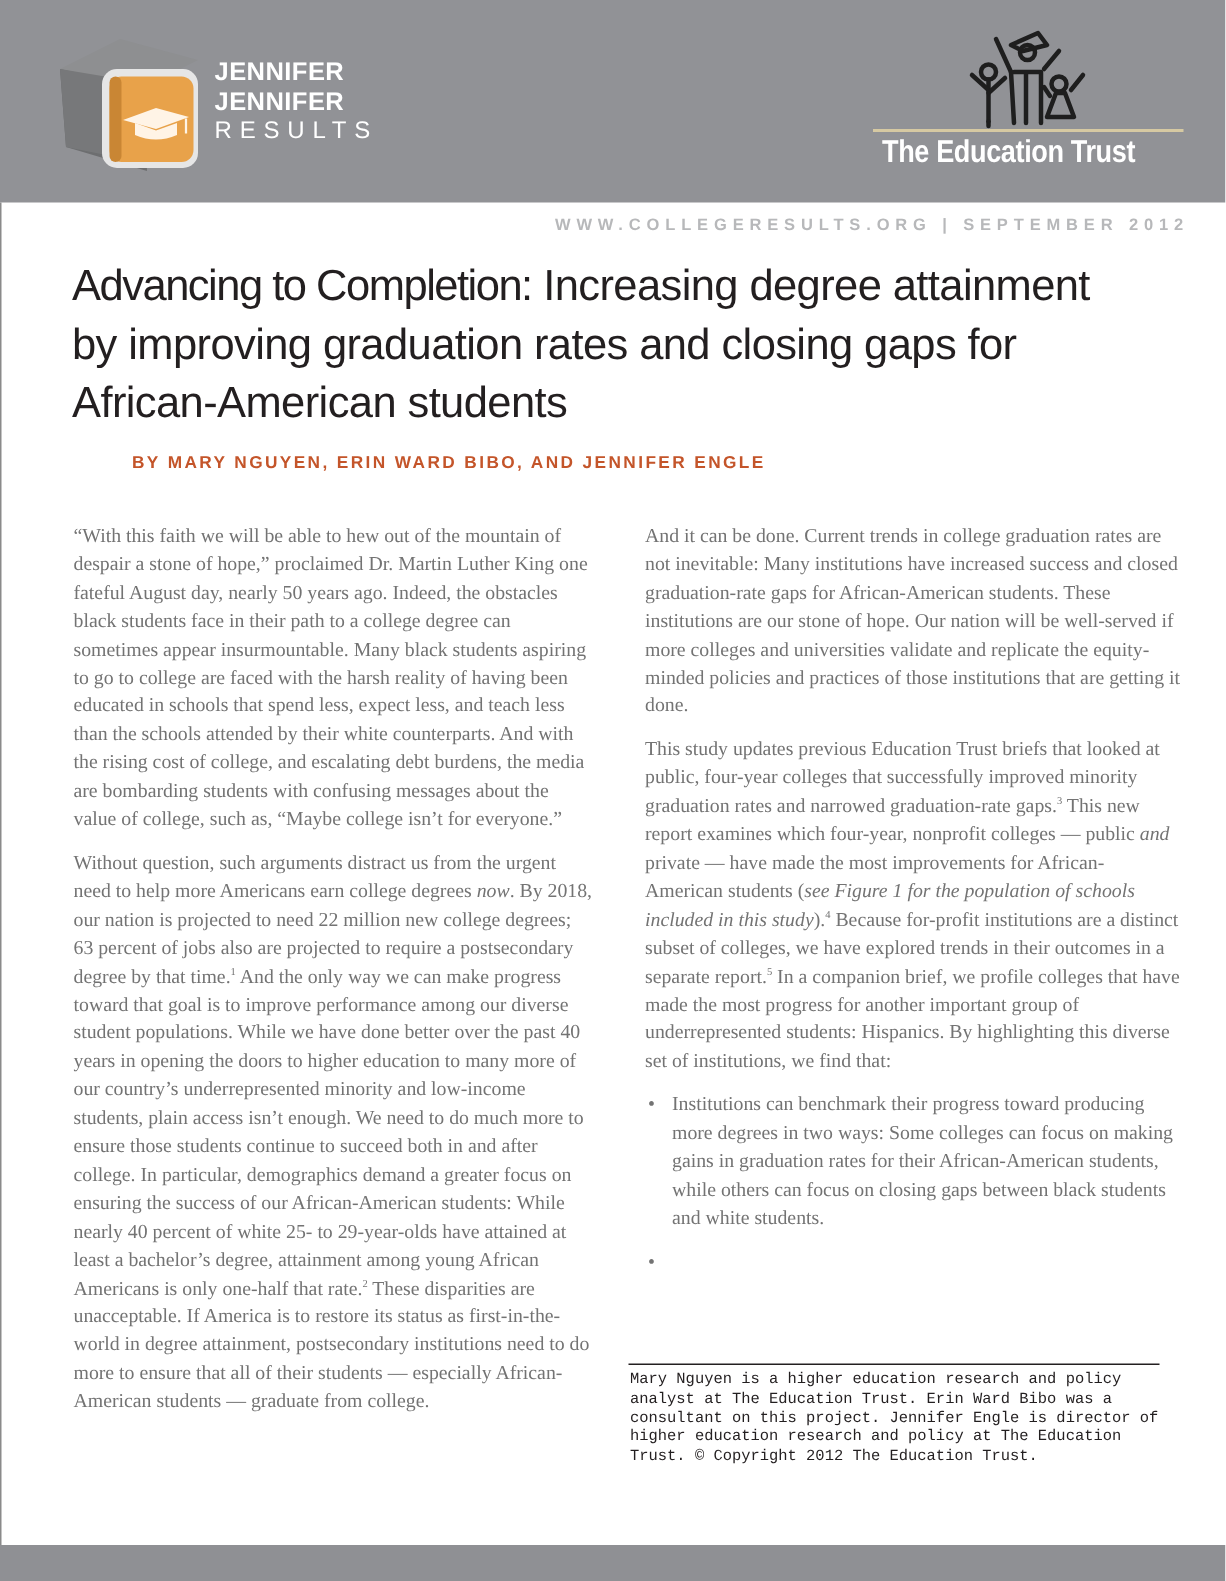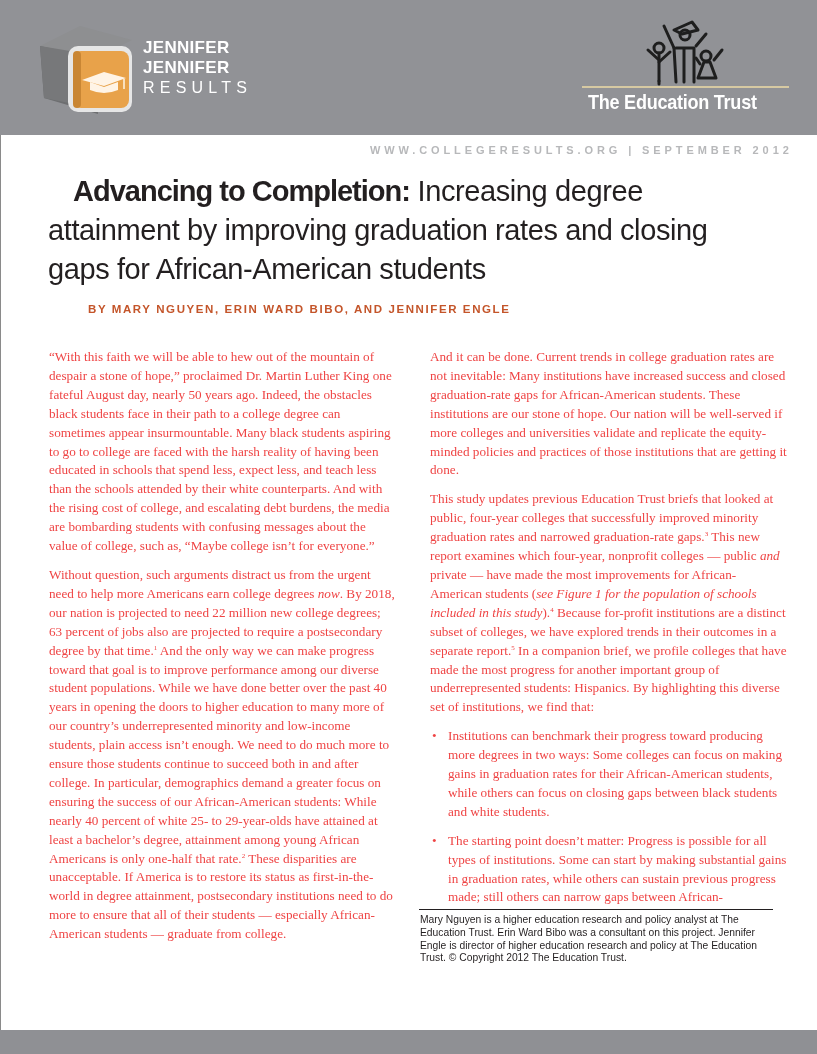--- a/index.html
+++ b/index.html
@@ -40,38 +40,38 @@
   .site-date {
     position: absolute; left: 370px; top: 144px; width: 420px;
     font-family: "Liberation Sans", sans-serif; font-size: 11px; font-weight: bold;
     letter-spacing: 3.9px; color: #b7b8ba; white-space: nowrap;
   }
   .title {
     position: absolute; left: 48px; top: 172px; width: 700px;
     font-family: "Liberation Sans", sans-serif; font-size: 29px; line-height: 39px;
     color: #231f20; letter-spacing: -0.4px;
   }
-  .title .bold { font-weight: bold; letter-spacing: -1px; margin-left: 25px; }
+  .title .bold { font-weight: normal; letter-spacing: -1px; }
   .byline {
     position: absolute; left: 48px; top: 303px;
     font-family: "Liberation Sans", sans-serif; font-weight: bold; font-size: 11.5px;
     letter-spacing: 1.6px; color: #c4552a; white-space: nowrap; padding-left: 40px;
   }
-  .col { position: absolute; font-size: 13.2px; line-height: 18.9px; color: #ef4444; }
+  .col { position: absolute; font-size: 13.2px; line-height: 18.9px; color: #737373; }
   .col p { margin: 0 0 10px 0; text-align: left; }
   .col1 { left: 49px; top: 348px; width: 348px; }
   .col2 { left: 430px; top: 348px; width: 357px; }
   sup { font-size: 7px; line-height: 0; vertical-align: 5px; }
   .bullets { list-style: none; margin: 0; padding: 0; }
   .bullets li { position: relative; padding-left: 18px; margin-bottom: 10px; }
   .bullets li .dot { position: absolute; left: 2px; top: 0; }
   .bio-rule { position: absolute; left: 419px; top: 909px; width: 354px; height: 1px; background: #231f20; }
   .bio {
     position: absolute; left: 420px; top: 914px; width: 360px;
-    font-family: Liberation Sans, sans-serif; font-size: 10.3px; line-height: 12.8px; color: #231f20;
+    font-family: Liberation Mono, monospace; font-size: 10.3px; line-height: 12.8px; color: #231f20;
   }
 </style>
 </head>
 <body>
 
 <div class="header-band"></div>
 <div class="left-edge"></div>
 
 <svg class="cro-logo" viewBox="0 0 100 96">
 
@@ -125,20 +125,20 @@
 <div class="col col1">
   <p>“With this faith we will be able to hew out of the mountain of despair a stone of hope,” proclaimed Dr. Martin Luther King one fateful August day, nearly 50 years ago. Indeed, the obstacles black students face in their path to a college degree can sometimes appear insurmountable. Many black students aspiring to go to college are faced with the harsh reality of having been educated in schools that spend less, expect less, and teach less than the schools attended by their white counterparts. And with the rising cost of college, and escalating debt burdens, the media are bombarding students with confusing messages about the value of college, such as, “Maybe college isn’t for everyone.”</p>
   <p><span>Without question, such arguments distract us from the urgent need to help more Americans earn college degrees </span><em>now</em><span>. By 2018, our nation is projected to need 22 million new college degrees; 63 percent of jobs also are projected to require a postsecondary degree by that time.</span><sup>1</sup><span> And the only way we can make progress toward that goal is to improve performance among our diverse student populations. While we have done better over the past 40 years in opening the doors to higher education to many more of our country’s underrepresented minority and low-income students, plain access isn’t enough. We need to do much more to ensure those students continue to succeed both in and after college. In particular, demographics demand a greater focus on ensuring the success of our African-American students: While nearly 40 percent of white 25- to 29-year-olds have attained at least a bachelor’s degree, attainment among young African Americans is only one-half that rate.</span><sup>2</sup><span> These disparities are unacceptable. If America is to restore its status as first-in-the-world in degree attainment, postsecondary institutions need to do more to ensure that all of their students — especially African-American students — graduate from college.</span></p>
 </div>
 
 <div class="col col2">
   <p>And it can be done. Current trends in college graduation rates are not inevitable: Many institutions have increased success and closed graduation-rate gaps for African-American students. These institutions are our stone of hope. Our nation will be well-served if more colleges and universities validate and replicate the equity-minded policies and practices of those institutions that are getting it done.</p>
   <p><span>This study updates previous Education Trust briefs that looked at public, four-year colleges that successfully improved minority graduation rates and narrowed graduation-rate gaps.</span><sup>3</sup><span> This new report examines which four-year, nonprofit colleges — public </span><em>and</em><span> private — have made the most improvements for African-American students (</span><em>see Figure 1 for the population of schools included in this study</em><span>).</span><sup>4</sup><span> Because for-profit institutions are a distinct subset of colleges, we have explored trends in their outcomes in a separate report.</span><sup>5</sup><span> In a companion brief, we profile colleges that have made the most progress for another important group of underrepresented students: Hispanics. By highlighting this diverse set of institutions, we find that:</span></p>
   <ul class="bullets">
     <li><span class="dot">•</span><span>Institutions can benchmark their progress toward producing more degrees in two ways: Some colleges can focus on making gains in graduation rates for their African-American students, while others can focus on closing gaps between black students and white students.</span></li>
-    <li><span class="dot">•</span><span>The starting point doesn’t matter: Progress is possible for all types of institutions. Some can start by making substantial gains in graduation rates, while others can sustain previous progress made; still others can narrow gaps between African-</span></li>
+    <li><span class="dot">•</span></li>
   </ul>
 </div>
 
 <div class="bio-rule"></div>
 <div class="bio">Mary Nguyen is a higher education research and policy analyst at The Education Trust. Erin Ward Bibo was a consultant on this project. Jennifer Engle is director of higher education research and policy at The Education Trust. © Copyright 2012 The Education Trust.</div>
 
 <div class="footer-band"></div>
 
 </body></html>

